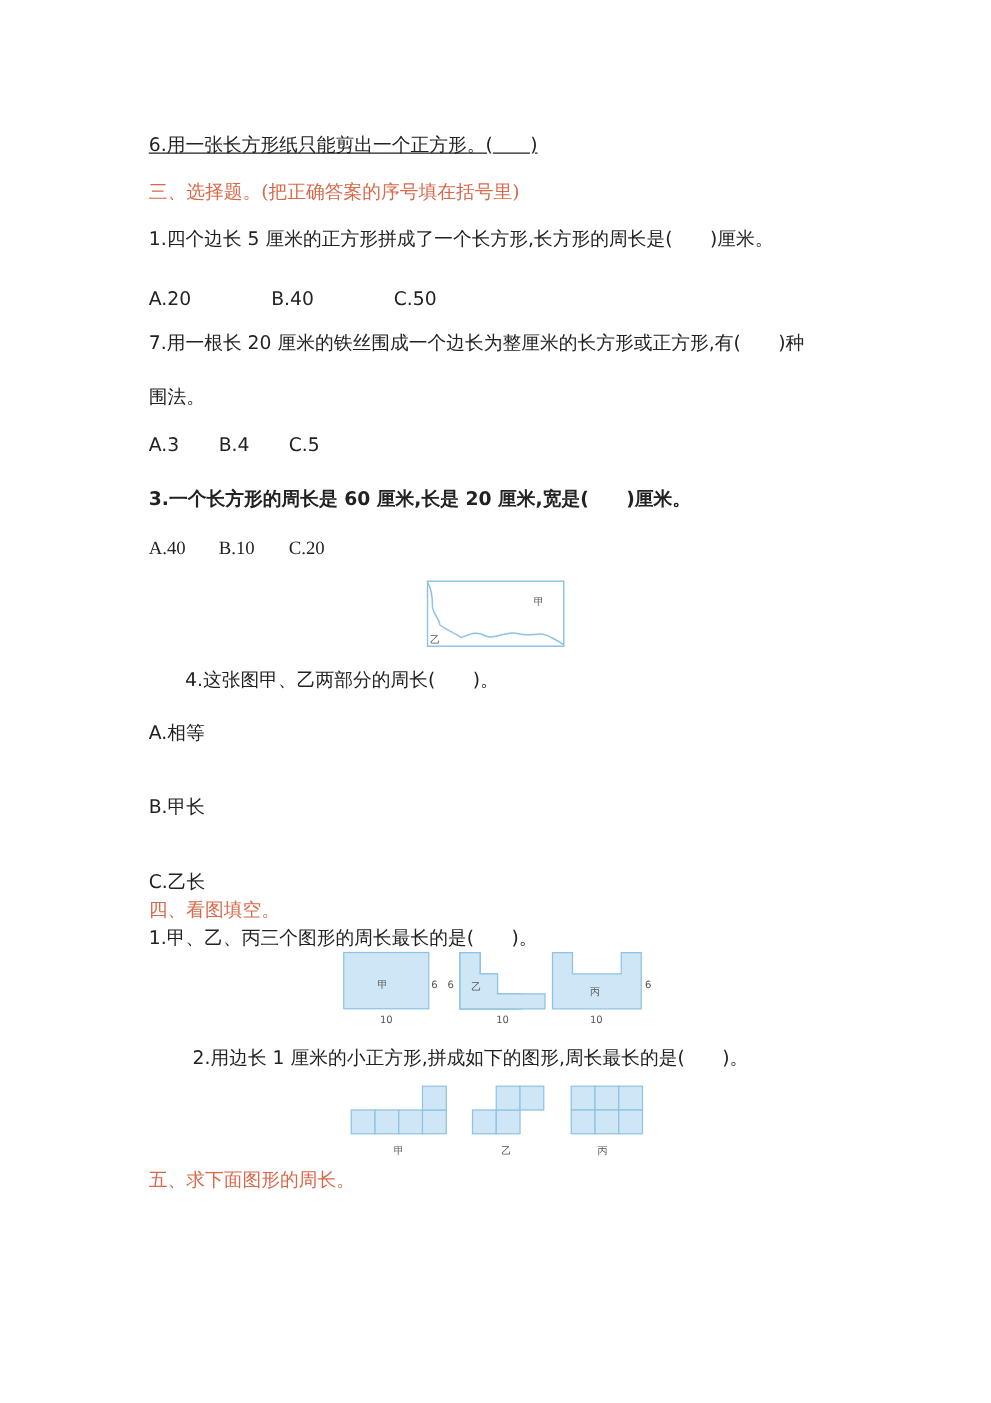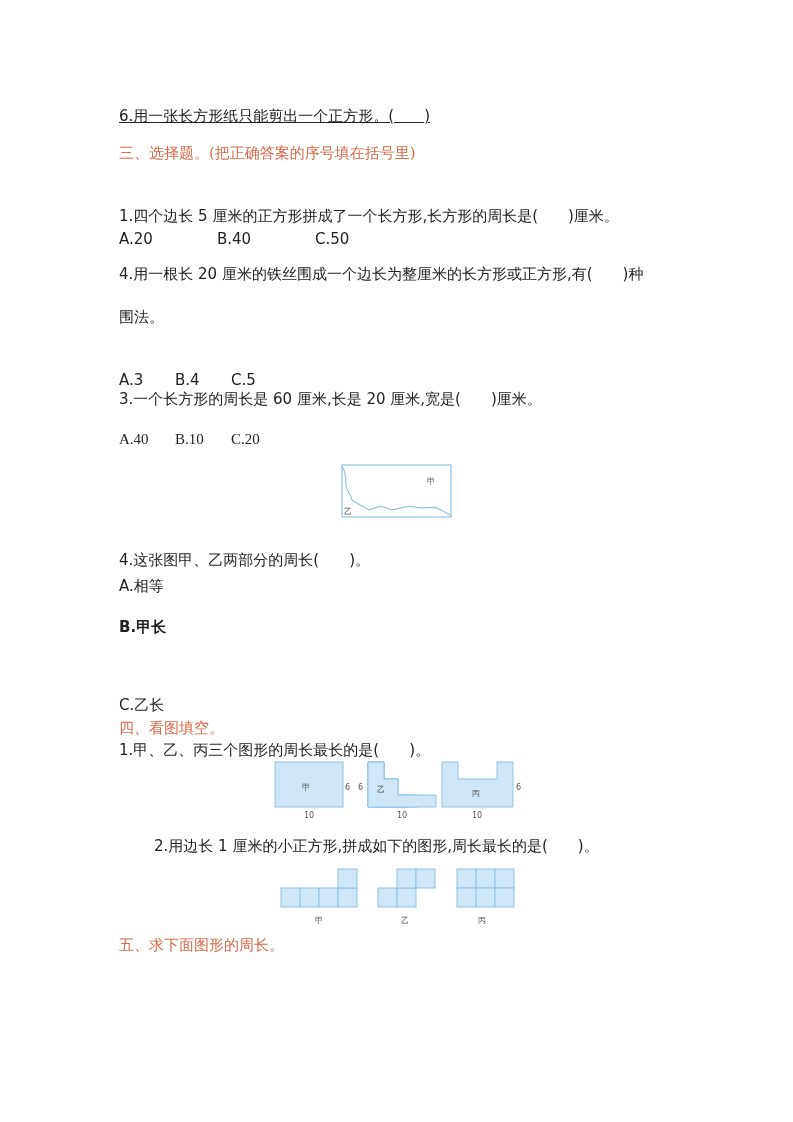--- a/index.html
+++ b/index.html
@@ -12,48 +12,48 @@
   .fig svg { display: block; }
   .lbl { font-size: 8px; fill: #555; font-family: "DejaVu Sans", sans-serif; }
 </style>
 </head>
 <body>
 
 <div class="line" style="top:106px;text-decoration:underline;">6.用一张长方形纸只能剪出一个正方形。(　　)</div>
 
 <div class="line section" style="top:143px;">三、选择题。(把正确答案的序号填在括号里)</div>
 
-<div class="line" style="top:181px;margin-top:25px;">1.四个边长 5 厘米的正方形拼成了一个长方形,长方形的周长是(　　)厘米。</div>
+<div class="line" style="top:181px;">1.四个边长 5 厘米的正方形拼成了一个长方形,长方形的周长是(　　)厘米。</div>
 <div class="line opts" style="top:229px;">
   <span style="width:98px">A.20</span><span style="width:98px">B.40</span><span>C.50</span>
 </div>
 
-<div class="line" style="top:264px;">4.用一根长 20 厘米的铁丝围成一个边长为整厘米的长方形或正方形,有(　　)种</div>
+<div class="line" style="top:264px;">7.用一根长 20 厘米的铁丝围成一个边长为整厘米的长方形或正方形,有(　　)种</div>
 <div class="line" style="top:307px;">围法。</div>
-<div class="line opts" style="top:346px;margin-top:24px;">
+<div class="line opts" style="top:346px;">
   <span style="width:56px">A.3</span><span style="width:56px">B.4</span><span>C.5</span>
 </div>
 
-<div class="line" style="top:389px;">3.一个长方形的周长是 60 厘米,长是 20 厘米,宽是(　　)厘米。</div>
+<div class="line" style="top:389px;font-weight:bold;">3.一个长方形的周长是 60 厘米,长是 20 厘米,宽是(　　)厘米。</div>
 <div class="line opts" style="top:429px;font-family:Liberation Serif, serif;">
   <span style="width:56px">A.40</span><span style="width:56px">B.10</span><span>C.20</span>
 </div>
 
 <div class="fig" style="left:341px; top:464px;">
   <svg width="112" height="55" viewBox="0 0 112 55">
     <rect x="1" y="1" width="109" height="52" fill="#fff" stroke="#8fc3e3" stroke-width="1.2"></rect>
     <path d="M1,2 C4,6 5,12 5,22 C6,28 10,30 11,36 C16,40 22,42 28,46 C34,44 40,40 48,45 C56,48 62,40 74,43 C84,46 92,40 100,46 C104,48 108,50 110,52" fill="none" stroke="#8fc3e3" stroke-width="1.2"></path>
     <text x="86" y="20" class="lbl">甲</text>
     <text x="3" y="50" class="lbl">乙</text>
   </svg>
 </div>
 
-<div class="line" style="top:550px;">4.这张图甲、乙两部分的周长(　　)。</div>
+<div class="line" style="top:534px;margin-left:29px;">4.这张图甲、乙两部分的周长(　　)。</div>
 <div class="line" style="top:576px;text-align:center;">A.相等</div>
-<div class="line" style="top:617px;font-weight:bold;">B.甲长</div>
+<div class="line" style="top:635px;">B.甲长</div>
 <div class="line" style="top:659px;margin-top:36px;">C.乙长</div>
 
 <div class="line section" style="top:718px;">四、看图填空。</div>
 <div class="line" style="top:740px;">1.甲、乙、丙三个图形的周长最长的是(　　)。</div>
 
 <div class="fig" style="left:272px; top:760px;">
   <svg width="260" height="62" viewBox="0 0 260 62">
 
     <rect x="3" y="2" width="68" height="45" fill="#cfe6f7" stroke="#8fc3e3"></rect>
     <text x="30" y="30" class="lbl">甲</text>

